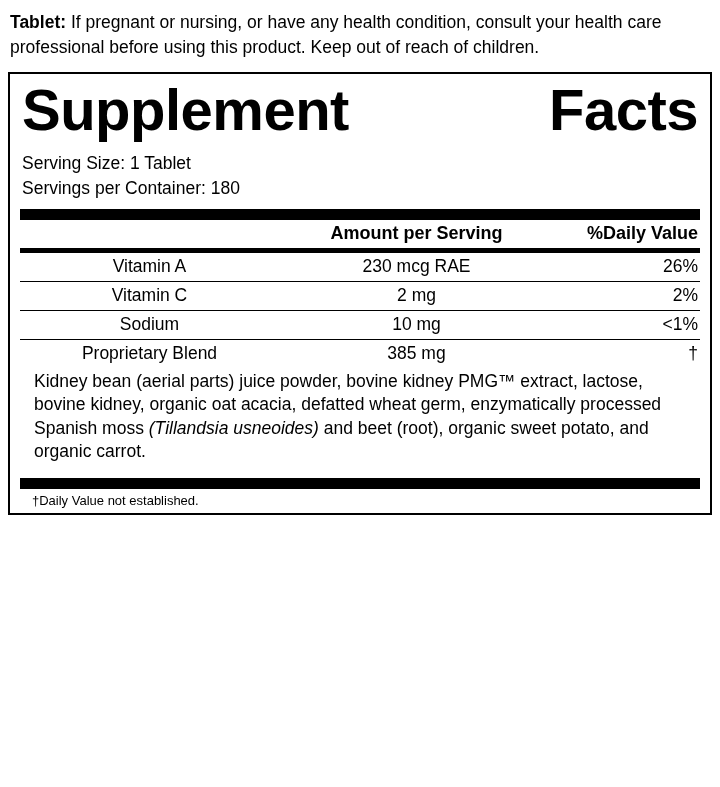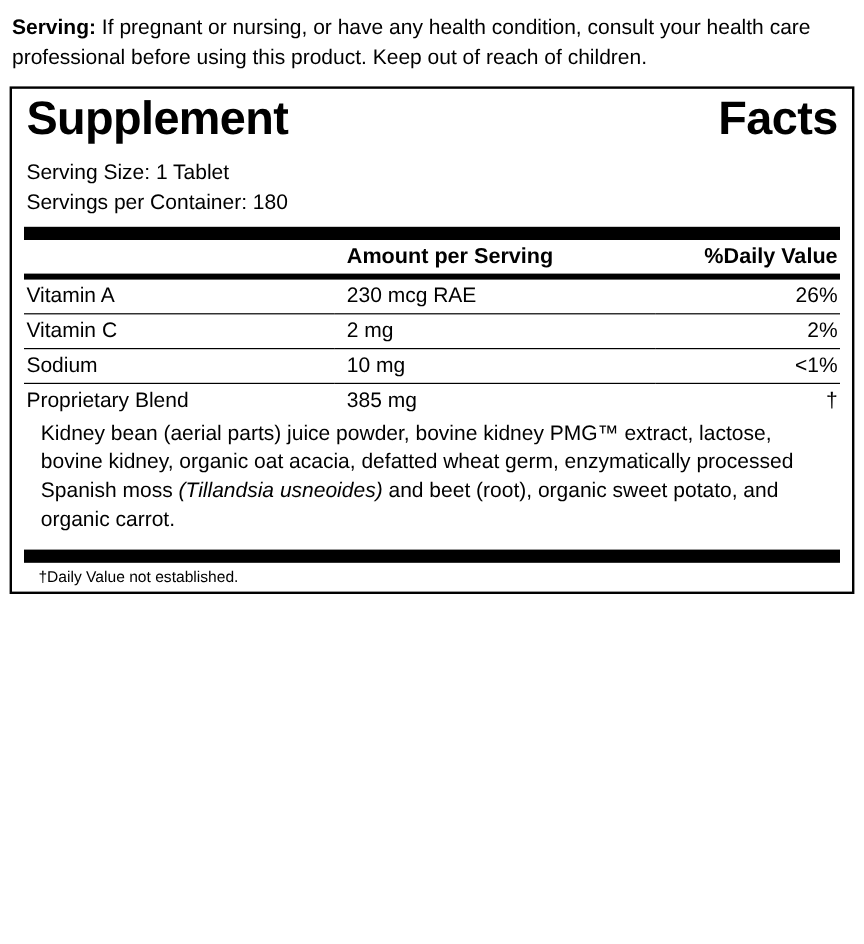--- a/index.html
+++ b/index.html
@@ -38,21 +38,21 @@
   .panel {
     border: 2.5px solid #000;
     margin-top: 12px;
     padding: 4px 10px 0 10px;
     box-sizing: border-box;
   }
   .sf-title {
     display: flex;
     justify-content: space-between;
     align-items: baseline;
-    font-size: 39px;
+    font-size: 58px;
     font-weight: bold;
     letter-spacing: -0.5px;
     line-height: 1.05;
     padding: 2px 2px 4px 2px;
   }
   .serving-lines {
     font-size: 17.5px;
     line-height: 1.42;
     padding: 6px 2px 0 2px;
   }
@@ -69,21 +69,21 @@
   }
 
   table.facts {
     width: 100%;
     border-collapse: collapse;
     font-size: 17.5px;
   }
   table.facts td, table.facts th {
     padding: 3px 2px 4px 2px;
     vertical-align: baseline;
-    text-align: left;
+    text-align: center;
     font-weight: normal;
   }
   table.facts th {
     font-weight: bold;
     font-size: 18px;
   }
   .col-amt {
     width: 255px;
     padding-left: 10px !important;
   }
@@ -129,21 +129,21 @@
     font-size: 17px;
     padding-top: 18px;
   }
 </style>
 </head>
 <body>
 
 <div class="page">
 
   <div class="warning">
-    <b>Serving:</b><span> If pregnant or nursing, or have any health condition, consult your health care professional before using this product. Keep out of reach of children.</span>
+    <b>Tablet:</b><span> If pregnant or nursing, or have any health condition, consult your health care professional before using this product. Keep out of reach of children.</span>
   </div>
 
   <div class="panel">
 
     <div class="sf-title">
       <span>Supplement</span>
       <span>Facts</span>
     </div>
 
     <div class="serving-lines">

